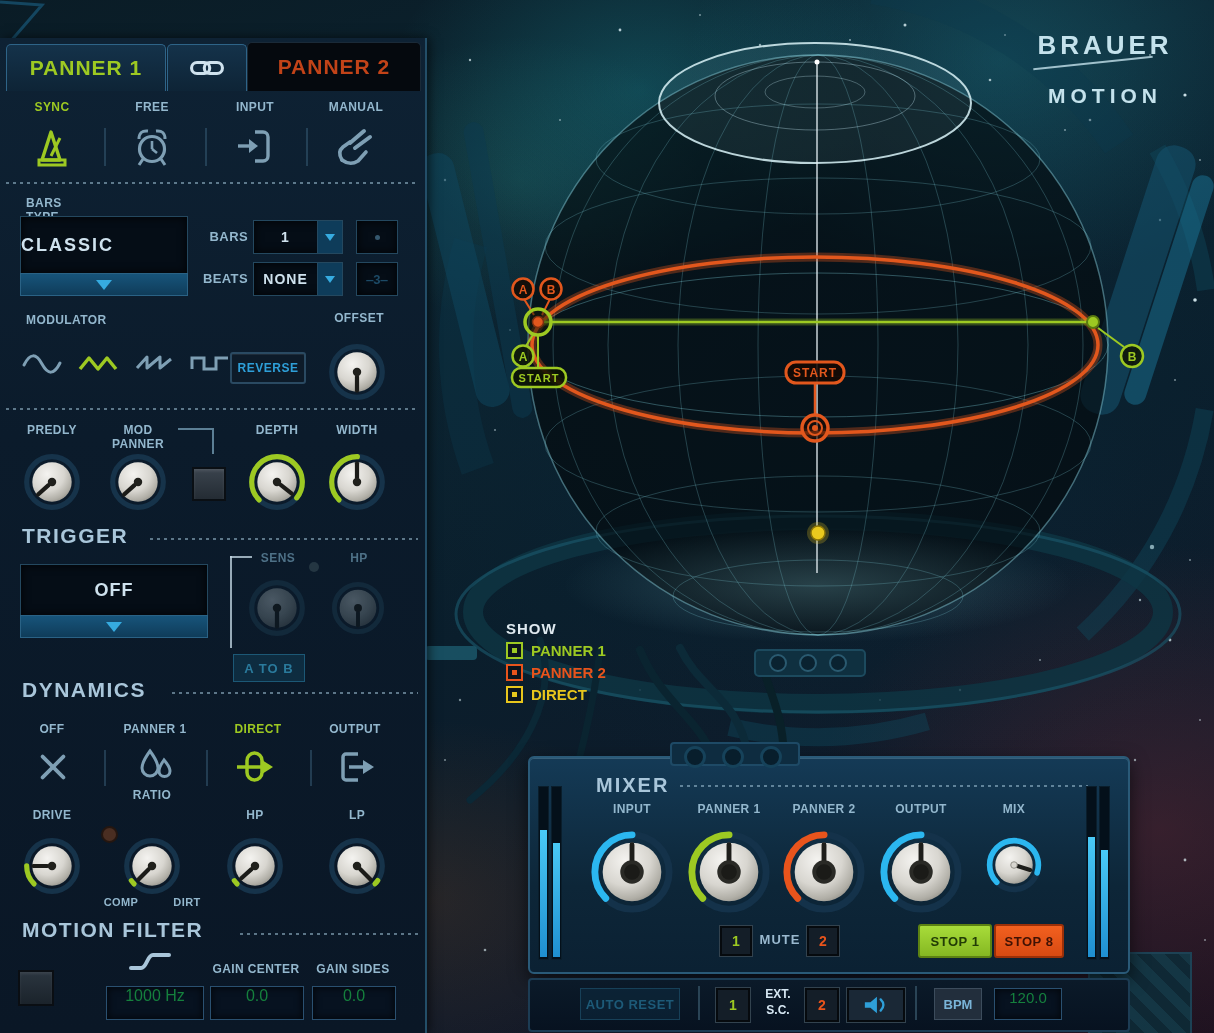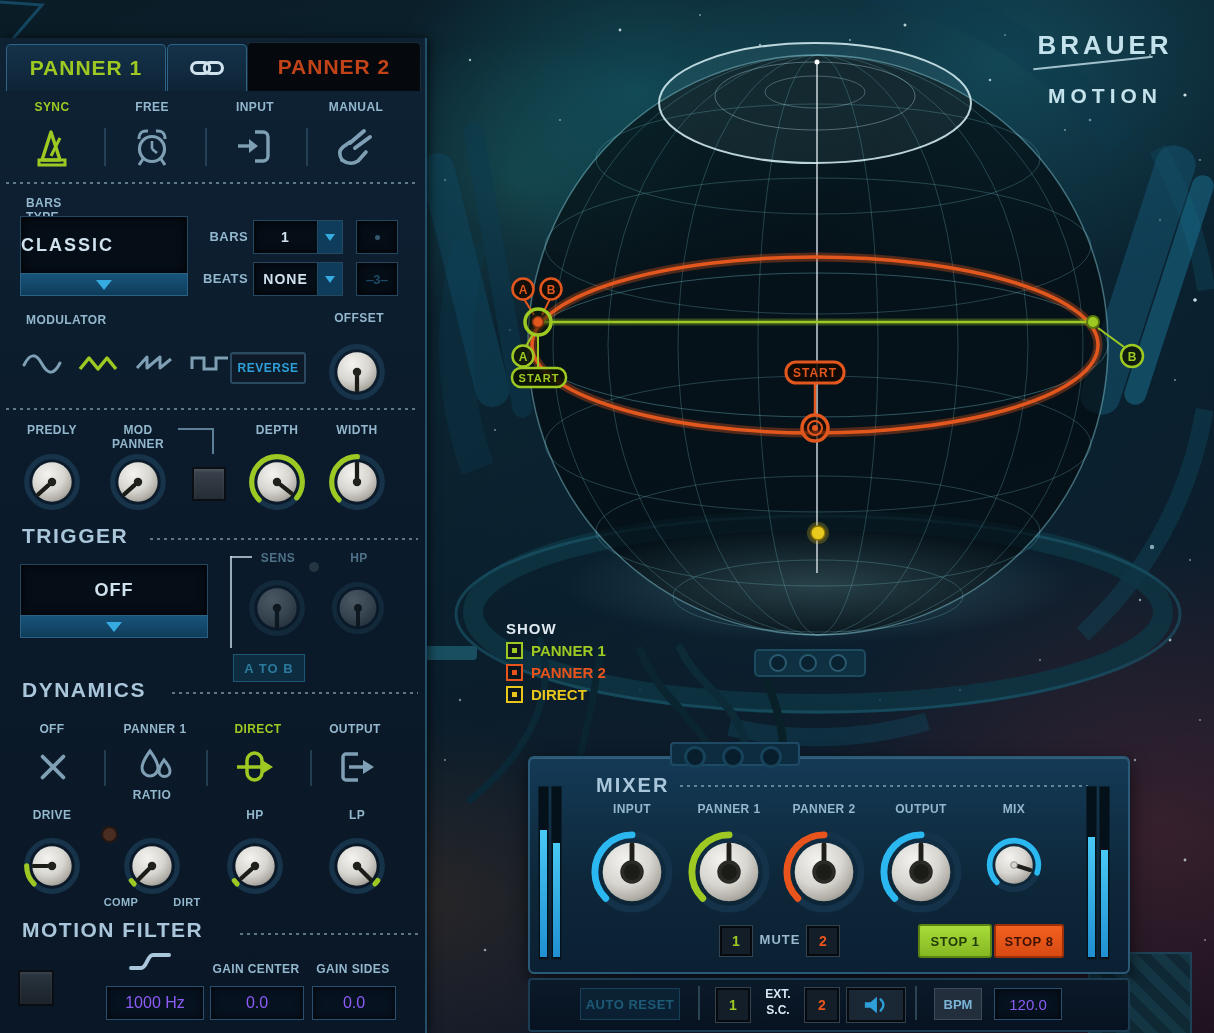--- a/index.html
+++ b/index.html
@@ -23,22 +23,22 @@
     border:1px solid #2e6488;border-bottom:none;border-radius:5px 5px 0 0;
     background:linear-gradient(#14324a,#0e2436);font-weight:bold;}
   .hdr{font-size:21px;font-weight:bold;color:#a9c6da;letter-spacing:1.5px;}
   .lbl{font-size:11px;font-weight:bold;color:#93b7cd;letter-spacing:.4px;text-align:center;}
   .dots{height:2px;background-image:repeating-linear-gradient(90deg,rgba(160,195,215,.55) 0 3px,transparent 3px 7px);}
   .box{background:#050d16;border:1px solid #24485f;box-shadow:inset 0 0 10px rgba(0,0,0,.85);}
   .ddbar{background:linear-gradient(#17547a,#0f3c5a);border:1px solid #2a6285;display:flex;align-items:center;justify-content:center;}
   .tri{width:0;height:0;border-left:8px solid transparent;border-right:8px solid transparent;border-top:10px solid #36abe0;}
   .tri.sm{border-left-width:5px;border-right-width:5px;border-top-width:7px;}
   .selval{font-size:14px;font-weight:bold;color:#cfe2ee;letter-spacing:1px;}
-  .field{background:#071220;border:1px solid #2a5070;color:#8b5cf6;font-size:16px;
-    display:flex;align-items:center;justify-content:center;box-shadow:inset 0 0 8px rgba(0,0,0,.8);}
+  .field{background:#071220;border:1px solid #2a5070;color:#15803d;font-size:16px;
+    display:flex;justify-content:center;box-shadow:inset 0 0 8px rgba(0,0,0,.8);}
   .kring{fill:none;stroke:#16334a;stroke-width:5.5;}
   .karc{fill:none;stroke-width:5.5;stroke-linecap:round;}
   .kptr{stroke:#1b1b18;stroke-width:4.5;stroke-linecap:round;}
   .mring{fill:none;stroke:#14324a;stroke-width:7;}
   .marc{fill:none;stroke-width:7;stroke-linecap:round;}
   .vline{width:2px;background:#3a607a;}
   .c-green{color:#9dc922;} .c-orange{color:#e8541c;} .c-yellow{color:#e8c61c;}
   
   .mixer{left:528px;top:756px;width:598px;height:214px;z-index:6;border-radius:6px;
     background:linear-gradient(#143a56,#0d2638 60%,#0b2133);border:2px solid #2a5a78;

